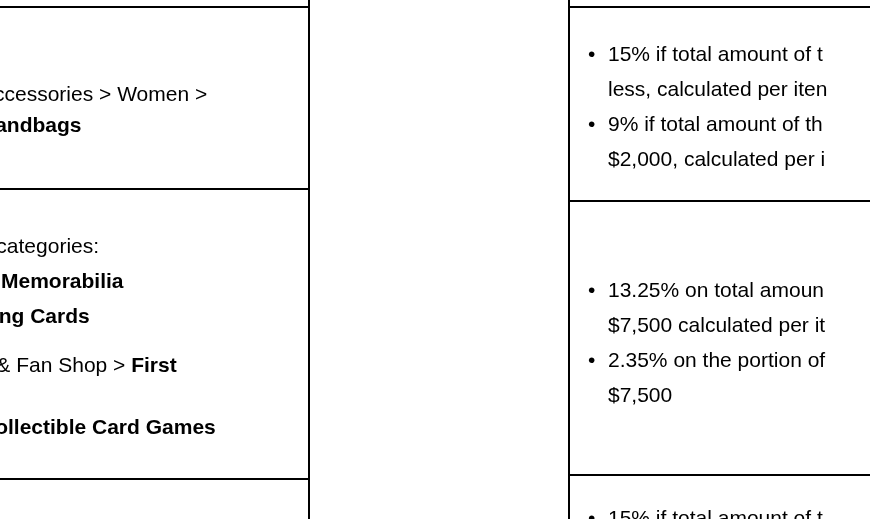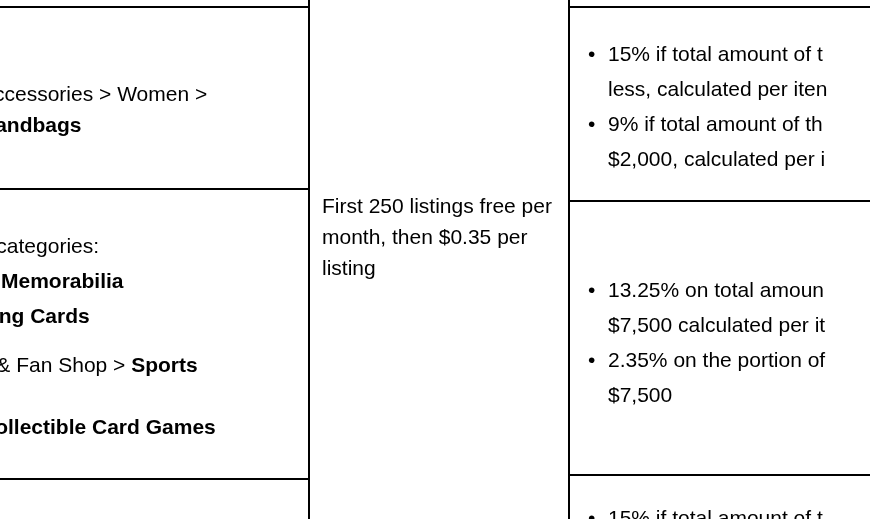--- a/index.html
+++ b/index.html
@@ -150,26 +150,25 @@
   <div class="cell-left-1">
     <div class="breadcrumb-line">Accessories &gt; Women &gt;</div>
     <div class="breadcrumb-line bold">Handbags</div>
   </div>
 
   <div class="cell-left-2">
     <div class="cat-intro">s categories:</div>
     <div class="cat-item bold">&amp; Memorabilia</div>
     <div class="cat-item bold tight">ding Cards</div>
     <div class="spacer-sm"></div>
-    <div class="cat-item"><span>s &amp; Fan Shop &gt; </span><span class="bold">Sports</span></div>
+    <div class="cat-item"><span>s &amp; Fan Shop &gt; </span><span class="bold">First</span></div>
     <div class="spacer-md"></div>
     <div class="cat-item bold">Collectible Card Games</div>
   </div>
 
-  <div class="cell-mid">First 250 listings free per month, then $0.35 per listing</div>
 
   <div class="cell-right r1">
     <ul class="fee-list">
       <li>
         <span class="wrap2">15% if total amount of t</span>
         <span class="wrap2">less, calculated per iten</span>
       </li>
       <li>
         <span class="wrap2">9% if total amount of th</span>
         <span class="wrap2">$2,000, calculated per i</span>

